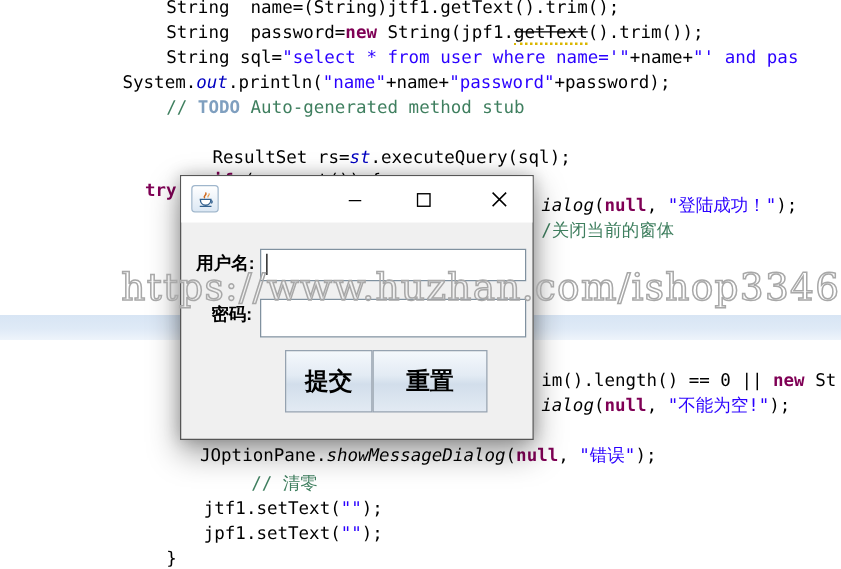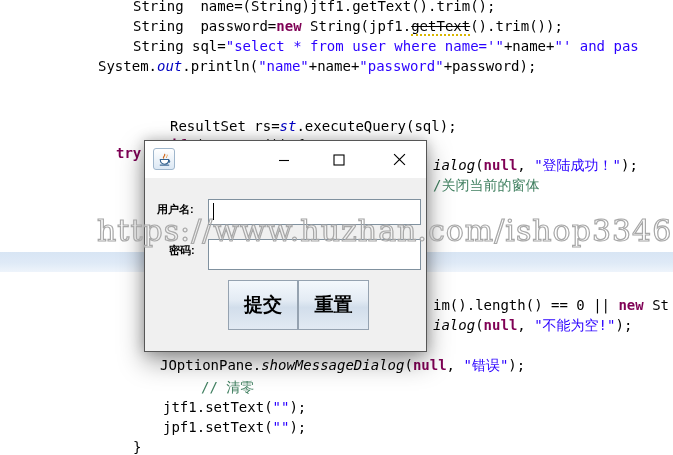--- a/index.html
+++ b/index.html
@@ -28,54 +28,55 @@
   .app-icon{position:absolute;left:8px;top:7px;width:22px;height:22px;box-sizing:border-box;
             border:1px solid #9fb6cc;border-radius:3px;
             background:linear-gradient(180deg,#ffffff,#dce8f4);
             display:flex;align-items:center;justify-content:center;}
   .title-text{position:absolute;left:38px;top:0;height:37px;line-height:37px;
               font-size:13px;color:#000;}
   .winbtn{position:absolute;top:0;width:34px;height:37px;display:flex;
           align-items:center;justify-content:center;cursor:default;}
   .winbtn.min{left:122px;} .winbtn.max{left:177px;} .winbtn.cls{left:237px;}
   
-  .dlg-label{position:absolute;font-size:11px;font-weight:bold;color:#000;}
+  .dlg-label{position:absolute;font-size:14px;font-weight:bold;color:#000;}
   .lbl-user{left:12px;top:61px;}
   .lbl-pass{left:24px;top:102px;}
   .field-wrap{position:absolute;left:63px;width:213px;}
   .fw-user{top:58px;height:26px;}
   .fw-pass{top:98px;height:31px;}
   .field-wrap input{width:100%;height:100%;box-sizing:border-box;border:1px solid #80919f;
                     background:#fff;padding:0 4px;font-size:14px;outline:none;
                     font-family:"Liberation Sans",sans-serif;}
   .caret{position:absolute;left:5px;top:4px;width:1px;height:17px;background:#000;}
   .dlg-btn{position:absolute;top:139px;width:70px;height:50px;box-sizing:border-box;
            border:1px solid #95a2b0;color:#000;font-size:19px;font-weight:bold;
            font-family:"Liberation Sans",sans-serif;
            background:linear-gradient(180deg,#f4f8fc 0%,#e3ebf4 40%,#d2deeb 55%,#e2eaf3 100%);}
   .btn-submit{left:83px;}
-  .btn-reset{left:153px;width:71px;}
+  .btn-reset{left:153px;width:92px;}
   
   .watermark{position:absolute;left:97px;top:213px;z-index:9;white-space:nowrap;
              font-family:"DejaVu Serif","Liberation Serif",serif;font-size:30px;
              letter-spacing:1px;color:transparent;
              -webkit-text-stroke:1.2px #a8a8a8;pointer-events:none;}
 </style>
 </head>
 <body>
 
 <div class="screen">
 
   <div class="band"></div>
 
   <div id="code-layer">
       <div class="code-line" style="left: 133px; top: -4px;"><span class="cp">String  name=(String)jtf1.getText().trim();</span></div>
       <div class="code-line" style="left: 133px; top: 16px;"><span class="cp">String  password=</span><span class="ck">new</span><span class="cp"> String(jpf1.</span><span class="cd">getText</span><span class="cp">().trim());</span></div>
       <div class="code-line" style="left: 133px; top: 36px;"><span class="cp">String sql=</span><span class="cs">"select * from user where name='"</span><span class="cp">+name+</span><span class="cs">"' and pas</span></div>
       <div class="code-line" style="left: 98px; top: 56px;"><span class="cp">System.</span><span class="cf">out</span><span class="cp">.println(</span><span class="cs">"name"</span><span class="cp">+name+</span><span class="cs">"password"</span><span class="cp">+password);</span></div>
+      <div class="code-line" style="left: 133px; top: 76px;"><span class="cc">// </span><span class="ct">TODO</span><span class="cc"> Auto-generated method stub</span></div>
       <div class="code-line" style="left: 116px; top: 96px; margin-top: 47px;"><span class="ck">try</span><span class="cp"> {</span></div>
       <div class="code-line" style="left: 170px; top: 116px;"><span class="cp">ResultSet rs=</span><span class="cf">st</span><span class="cp">.executeQuery(sql);</span></div>
       <div class="code-line" style="left: 170px; top: 135px;"><span class="ck">if</span><span class="cp"> (rs.next()) {</span></div>
       <div class="code-line" style="left: 433px; top: 155px;"><span class="ci">ialog</span><span class="cp">(</span><span class="ck">null</span><span class="cp">, </span><span class="cs">"登陆成功！"</span><span class="cp">);</span></div>
       <div class="code-line" style="left: 433px; top: 175px;"><span class="cc">/关闭当前的窗体</span></div>
       <div class="code-line" style="left: 433px; top: 295px;"><span class="cp">im().length() == 0 || </span><span class="ck">new</span><span class="cp"> St</span></div>
       <div class="code-line" style="left: 433px; top: 315px;"><span class="ci">ialog</span><span class="cp">(</span><span class="ck">null</span><span class="cp">, </span><span class="cs">"不能为空!"</span><span class="cp">);</span></div>
       <div class="code-line" style="left: 160px; top: 355px;"><span class="cp">JOptionPane.</span><span class="ci">showMessageDialog</span><span class="cp">(</span><span class="ck">null</span><span class="cp">, </span><span class="cs">"错误"</span><span class="cp">);</span></div>
       <div class="code-line" style="left: 163px; top: 377px; margin-left: 38px;"><span class="cc">// 清零</span></div>
       <div class="code-line" style="left: 163px; top: 397px;"><span class="cp">jtf1.setText(</span><span class="cs">""</span><span class="cp">);</span></div>

